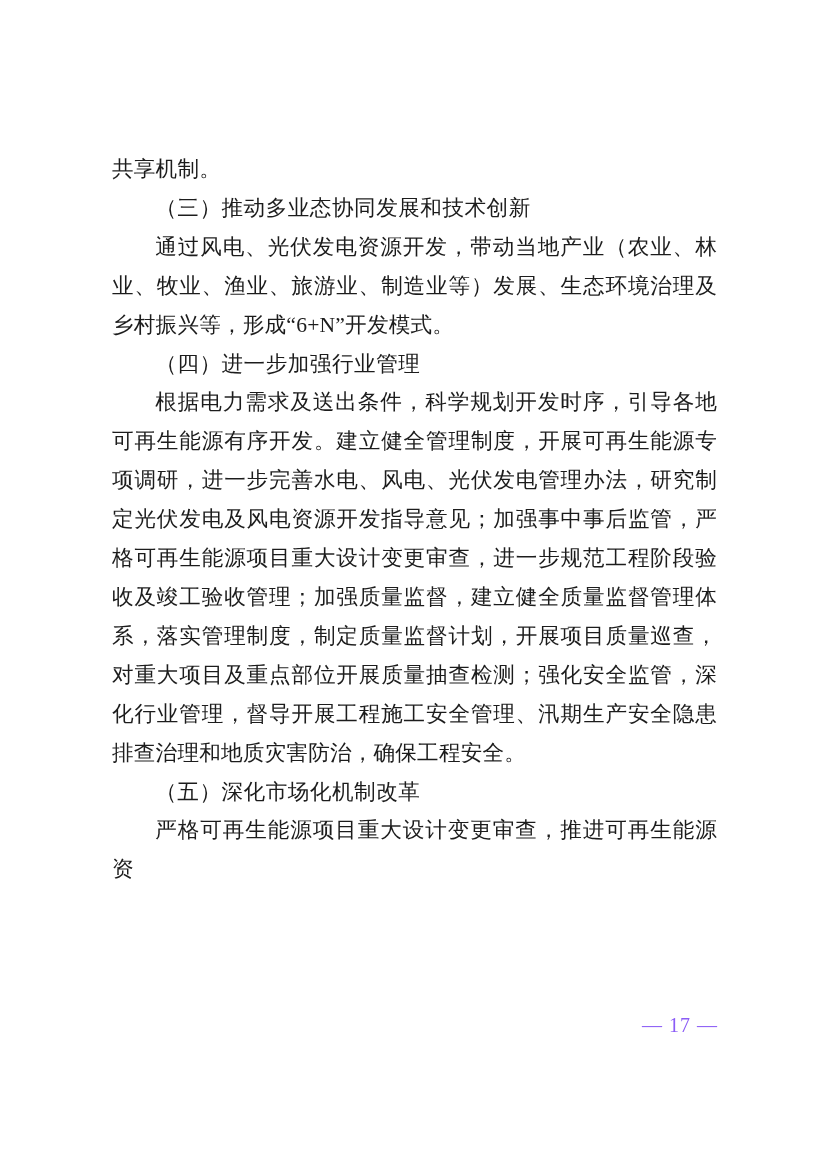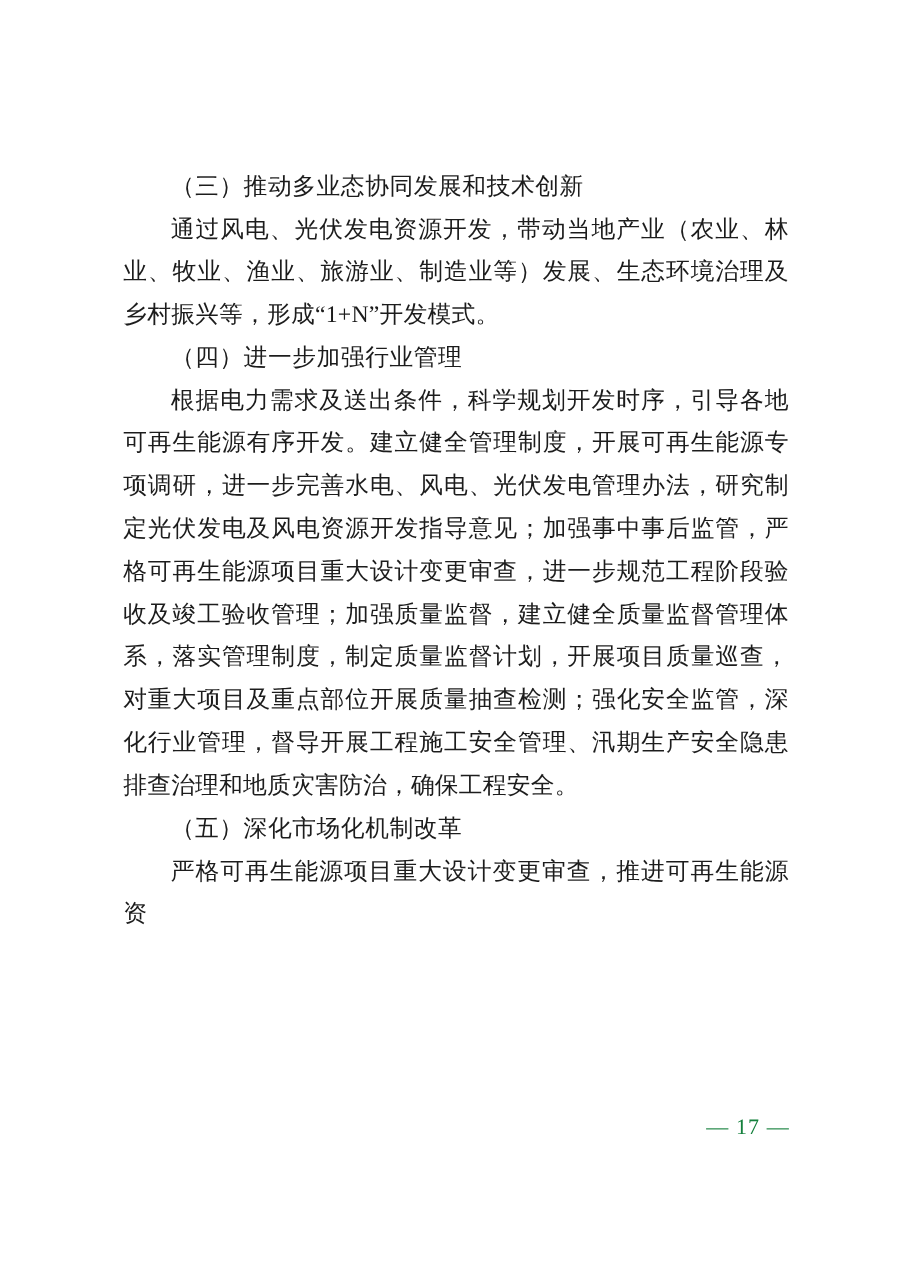--- a/index.html
+++ b/index.html
@@ -38,30 +38,31 @@
     font-weight: 400;
     text-align: left;
     letter-spacing: 0.5px;
   }
   .page-footer {
     position: absolute;
     top: 1012px;
     right: 108px;
     font-size: 20px;
     line-height: 26px;
-    color: #15803d;
+    color: #8b5cf6;
     letter-spacing: 1px;
   }
 </style>
 </head>
 <body>
 
 <div class="page">
   <main class="content" id="doc-body">
+      <p class="body-continuation">共享机制。</p>
       <p class="heading">（三）推动多业态协同发展和技术创新</p>
-      <p class="paragraph">通过风电、光伏发电资源开发，带动当地产业（农业、林业、牧业、渔业、旅游业、制造业等）发展、生态环境治理及乡村振兴等，形成“1+N”开发模式。</p>
+      <p class="paragraph">通过风电、光伏发电资源开发，带动当地产业（农业、林业、牧业、渔业、旅游业、制造业等）发展、生态环境治理及乡村振兴等，形成“6+N”开发模式。</p>
       <p class="heading">（四）进一步加强行业管理</p>
       <p class="paragraph">根据电力需求及送出条件，科学规划开发时序，引导各地可再生能源有序开发。建立健全管理制度，开展可再生能源专项调研，进一步完善水电、风电、光伏发电管理办法，研究制定光伏发电及风电资源开发指导意见；加强事中事后监管，严格可再生能源项目重大设计变更审查，进一步规范工程阶段验收及竣工验收管理；加强质量监督，建立健全质量监督管理体系，落实管理制度，制定质量监督计划，开展项目质量巡查，对重大项目及重点部位开展质量抽查检测；强化安全监管，深化行业管理，督导开展工程施工安全管理、汛期生产安全隐患排查治理和地质灾害防治，确保工程安全。</p>
       <p class="heading">（五）深化市场化机制改革</p>
       <p class="paragraph">严格可再生能源项目重大设计变更审查，推进可再生能源资</p>
     </main>
   <div class="page-footer">— 17 —</div>
 </div>
 
 </body></html>

